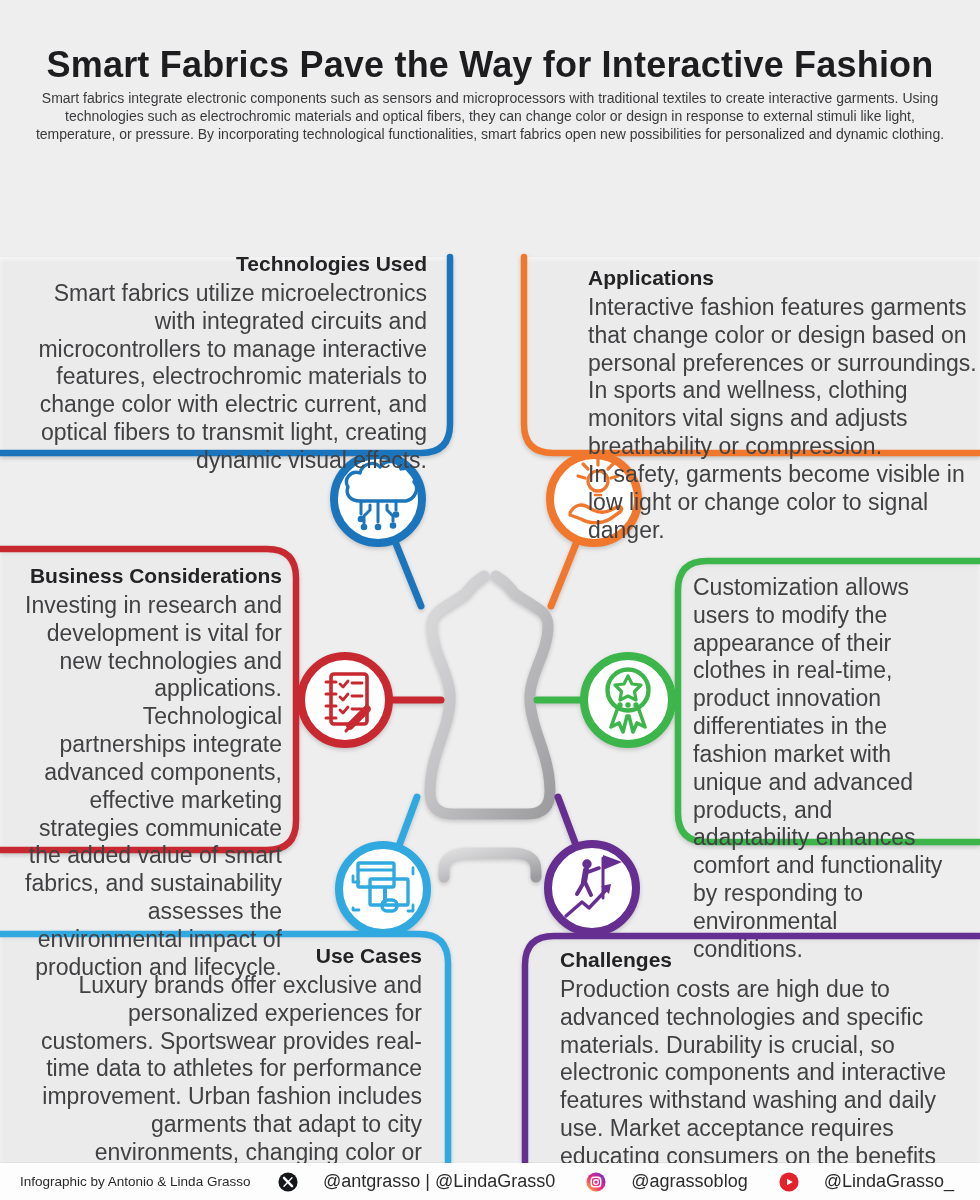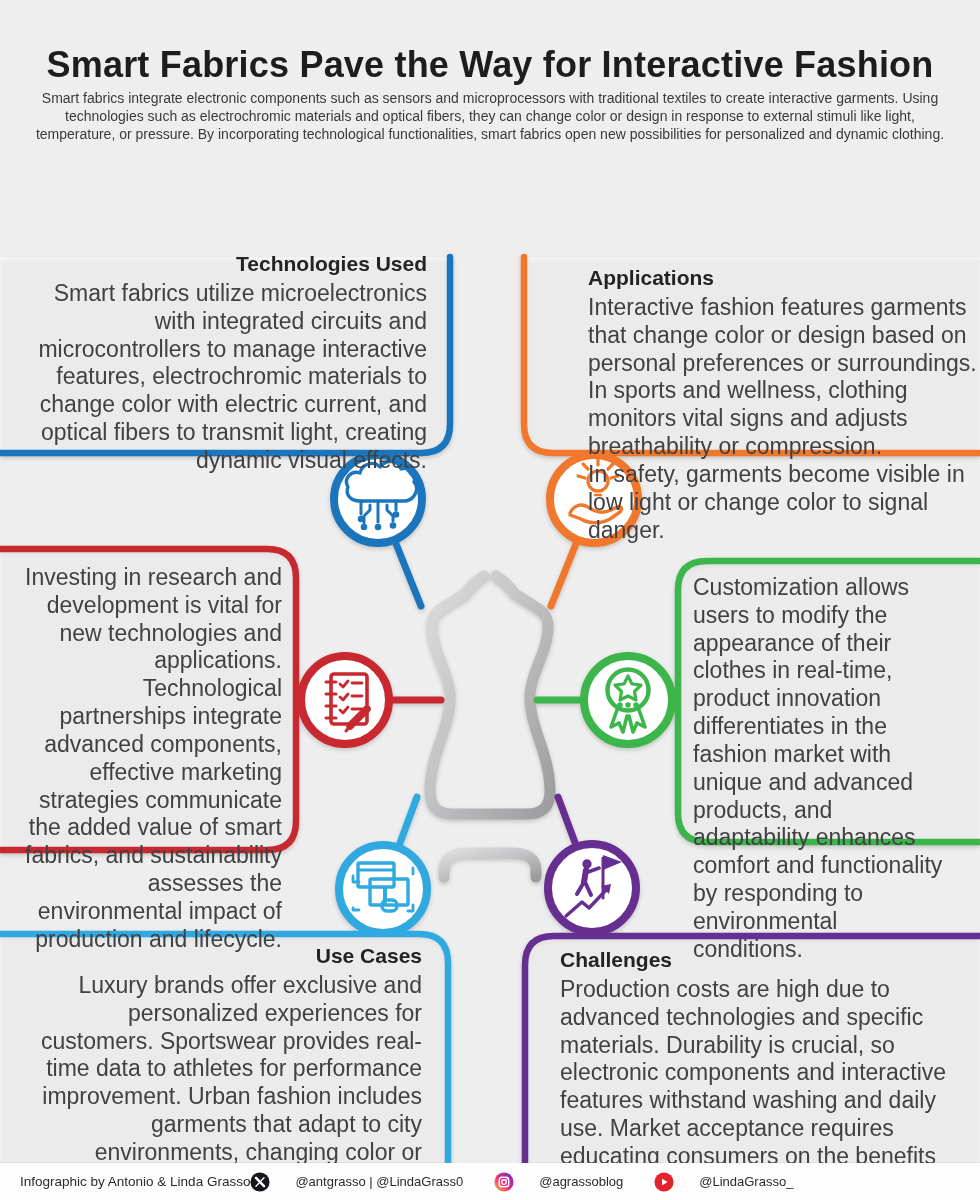--- a/index.html
+++ b/index.html
@@ -27,24 +27,24 @@
   .sec-apps{top:266px;left:588px;width:402px;}
   .sec-biz {top:564px;left:18px;width:264px;}
   .sec-adv {top:574px;left:693px;width:254px;}
   .sec-use {top:944px;right:558px;width:392px;}
   .sec-cha {top:948px;left:560px;width:410px;}
   #diagram{position:absolute;top:0;left:0;
     filter:drop-shadow(0 2px 2px rgba(0,0,0,0.18));}
   .footer{
     position:absolute;left:0;bottom:0;width:980px;height:37px;
     background:#fdfdfe;display:flex;align-items:center;
-    padding:0 20px;box-sizing:border-box;
+    justify-content:space-between;padding:0 20px;box-sizing:border-box;
   }
   .credit{font-size:13.5px;color:#2b2b2b;}
-  .socials{display:flex;align-items:center;gap:25px;font-size:13px;color:#2b2b2b;}
+  .socials{display:flex;align-items:center;gap:25px;font-size:18px;color:#2b2b2b;}
   .sico{width:20px;height:20px;display:inline-block;vertical-align:middle;}
   .socials .handle{margin-right:6px;}
 </style>
 </head>
 <body>
 
 <h1 class="page-title">Smart Fabrics Pave the Way for Interactive Fashion</h1>
 <p class="intro">Smart fabrics integrate electronic components such as sensors and microprocessors with traditional textiles to create interactive garments. Using technologies such as electrochromic materials and optical fibers, they can change color or design in response to external stimuli like light, temperature, or pressure. By incorporating technological functionalities, smart fabrics open new possibilities for personalized and dynamic clothing.</p>
 
 <svg id="diagram" width="980" height="1200" viewBox="0 0 980 1200">
@@ -195,20 +195,21 @@
   <div class="sec-body">Smart fabrics utilize microelectronics with integrated circuits and microcontrollers to manage interactive features, electrochromic materials to change color with electric current, and optical fibers to transmit light, creating dynamic visual effects.</div>
 </div>
 
 <div class="sec sec-apps">
   <h2>Applications</h2>
   <div class="sec-body">Interactive fashion features garments that change color or design based on personal preferences or surroundings. In sports and wellness, clothing monitors vital signs and adjusts breathability or compression.
 In safety, garments become visible in low light or change color to signal danger.</div>
 </div>
 
 <div class="sec sec-biz align-r">
+  <h2>Business Considerations</h2>
   <div class="sec-body">Investing in research and development is vital for new technologies and applications. Technological partnerships integrate advanced components, effective marketing strategies communicate the added value of smart fabrics, and sustainability assesses the environmental impact of production and lifecycle.</div>
 </div>
 
 <div class="sec sec-adv">
   <div class="sec-body">Customization allows users to modify the appearance of their clothes in real-time, product innovation differentiates in the fashion market with unique and advanced products, and adaptability enhances comfort and functionality by responding to environmental conditions.</div>
 </div>
 
 <div class="sec sec-use align-r">
   <h2>Use Cases</h2>
   <div class="sec-body">Luxury brands offer exclusive and personalized experiences for customers. Sportswear provides real-time data to athletes for performance improvement. Urban fashion includes garments that adapt to city environments, changing color or reflecting light.</div>

